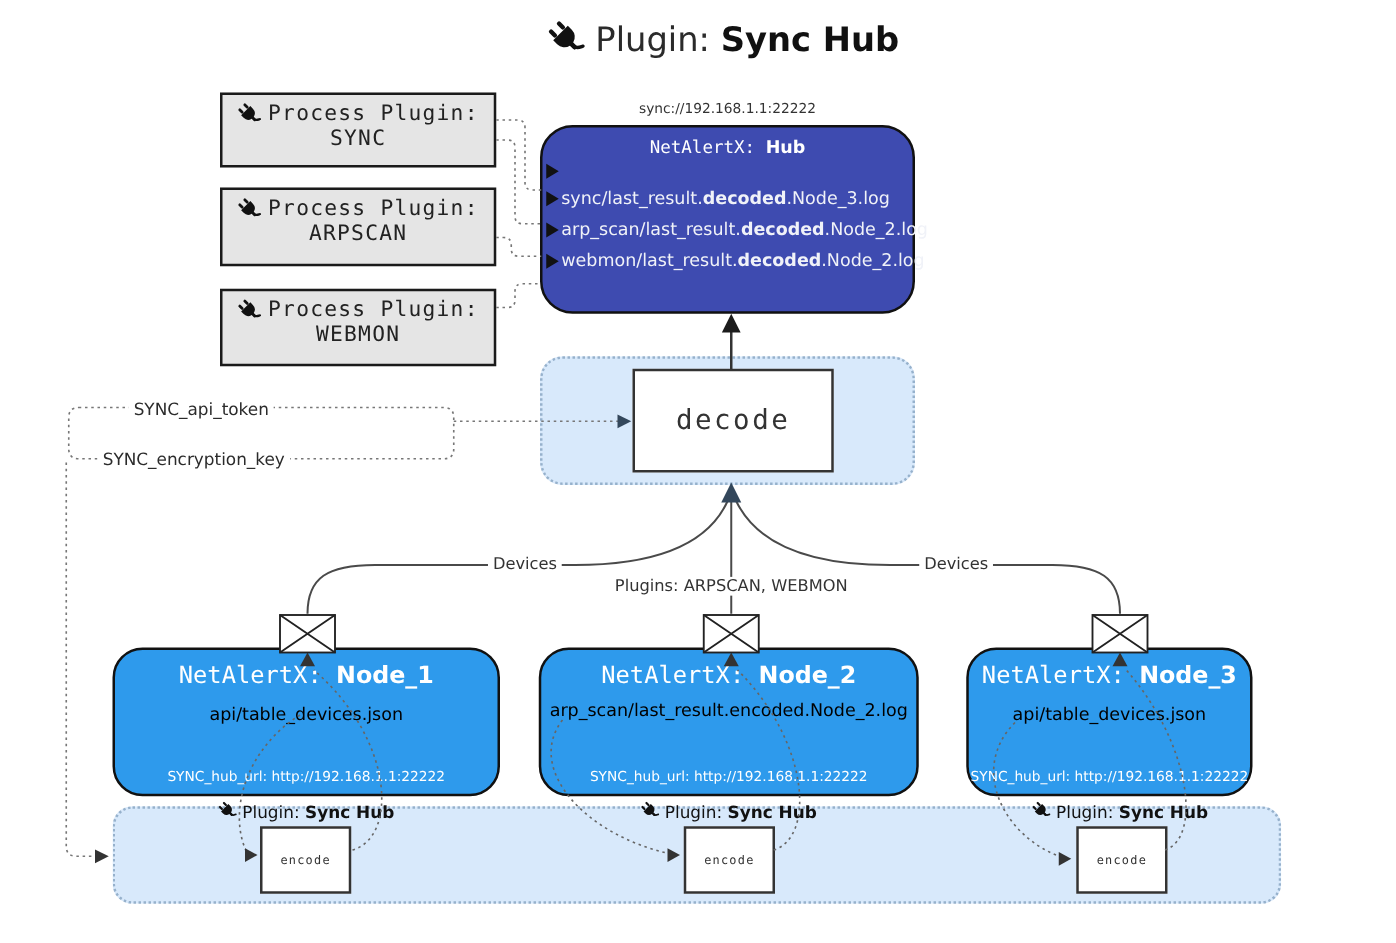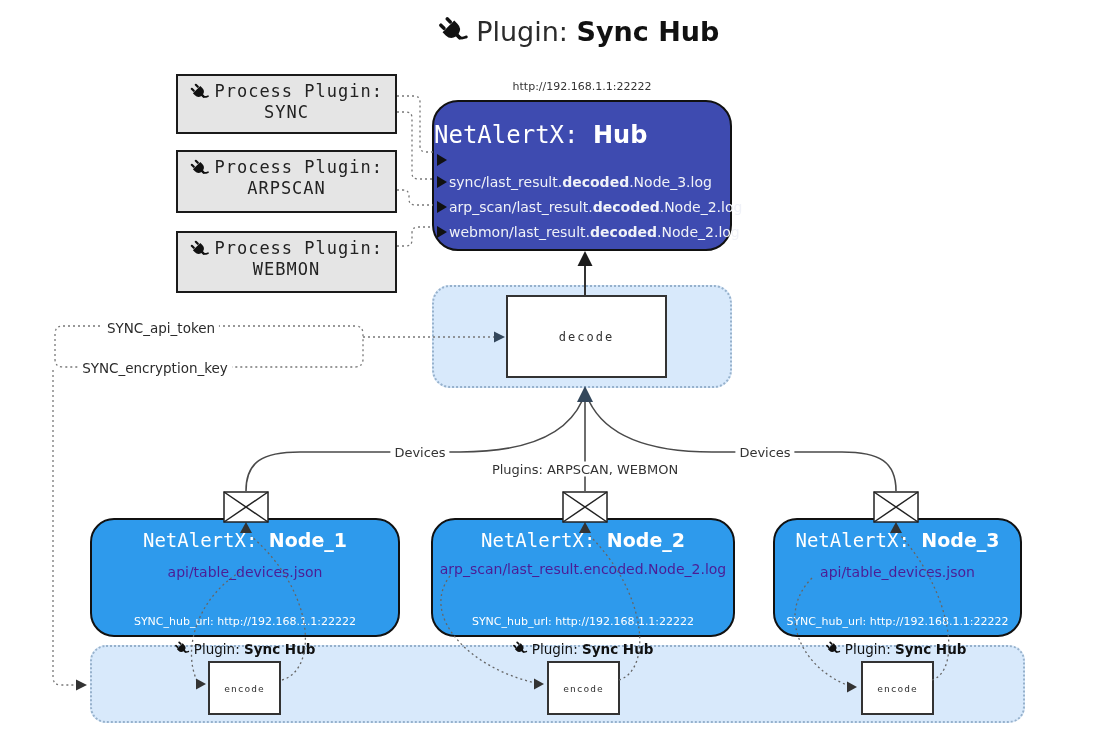--- a/index.html
+++ b/index.html
@@ -10,51 +10,51 @@
 
   
   .page-title{left:0;right:0;top:16px;text-align:center;font-size:27px;color:#2b2b2b;z-index:5;}
   .page-title .tbold{font-weight:700;color:#111;}
   .plug{display:inline-block;vertical-align:-5px;}
 
   
   .hub-url{left:432px;top:80px;width:300px;text-align:center;font-size:11px;color:#333;z-index:5;}
   .hub{left:432px;top:100px;width:300px;height:151px;background:var(--hub_fill,#3E4BB0);
        border:2px solid var(--box_border,#111);border-radius:26px;z-index:5;color:#fff;}
-  .hub-title{text-align:left;margin-top:19px;font-size:24px;}
+  .hub-title{text-align:center;margin-top:8px;font-size:14px;}
   .hub-title .pre{font-family:"DejaVu Sans Mono","Liberation Mono",monospace;}
   .tbold{font-weight:700;}
   .hub-logs{margin-top:5px;display:flex;flex-direction:column;gap:7px;padding-left:3px;}
   .log-row{display:flex;align-items:center;font-size:14px;white-space:nowrap;color:var(--text_light,#F0F2F8);line-height:18px;}
   .log-row .b{font-weight:700;}
   .tri{width:0;height:0;border-left:10px solid #111;border-top:6px solid transparent;border-bottom:6px solid transparent;margin-right:2px;flex:none;}
 
   
   .pp{left:176px;width:221px;height:60px;background:#e5e5e5;border:2px solid #1a1a1a;z-index:5;
       text-align:center;font-size:17px;color:#222;padding-top:5px;}
   .pp .mono{letter-spacing:1px;}
 
   
   .panel{background:var(--panel_fill,#D8E9FB);border:2px dotted var(--panel_border,#96B1CC);z-index:4;}
   .decode-panel{left:432px;top:285px;width:300px;height:103px;border-radius:18px;}
   .whitebox{background:#fff;border:2.5px solid #333;z-index:6;display:flex;align-items:center;justify-content:center;color:#333;}
-  .decode-box{left:506px;top:295px;width:161px;height:83px;font-size:12px;letter-spacing:2px;}
+  .decode-box{left:506px;top:295px;width:161px;height:83px;font-size:22px;letter-spacing:2px;}
 
   
   .strip{left:90px;top:645px;width:935px;height:78px;border-radius:16px;}
   .encode-box{width:73px;height:54px;top:661px;font-size:9.5px;letter-spacing:1px;}
   .badge{position:absolute;top:641px;transform:translateX(-50%);font-size:13.5px;color:#111;z-index:20;white-space:nowrap;}
   .badge .tbold{font-weight:700;}
 
   
   .node{top:518px;height:119px;background:var(--node_fill,#2E9AEC);border:2.5px solid #111;
         border-radius:24px;z-index:5;color:#fff;text-align:center;}
   .node-title{margin-top:9px;font-size:19px;}
   .node-title .pre{font-family:"DejaVu Sans Mono","Liberation Mono",monospace;}
-  .node-lines{margin-top:12px;display:flex;flex-direction:column;gap:9px;font-size:14px;color:#4c1d95;line-height:18px;}
+  .node-lines{margin-top:12px;display:flex;flex-direction:column;gap:9px;font-size:14px;color:#000000;line-height:18px;}
   .node--multi .node-lines{margin-top:9px;}
   .node-url{position:absolute;left:0;right:0;bottom:7px;font-size:11px;color:#fff;}
 
   
   .edge-label{position:absolute;transform:translate(-50%,-50%);background:#fff;padding:0 4px;
               font-size:13px;color:#333;z-index:40;white-space:nowrap;}
   .key-label{font-size:13.5px;color:#2b2b2b;}
 
   
   .overlay{position:absolute;left:0;top:0;z-index:30;pointer-events:none;}
@@ -78,21 +78,21 @@
 
 <div class="canvas">
 
   <div class="abs page-title">
     <svg class="plug" width="30" height="30">
         <use href="#plug"></use>
       </svg>
     <span>Plugin: </span><span class="tbold">Sync Hub</span>
   </div>
 
-  <div class="abs hub-url">http://192.168.1.1:22222</div>
+  <div class="abs hub-url">sync://192.168.1.1:22222</div>
 
   <div class="abs hub">
     <div class="hub-title">
       <span class="pre">NetAlertX: </span><span class="tbold">Hub</span>
     </div>
     <div class="hub-logs">
       <div class="log-row">
           <span class="tri"></span>
         </div>
       <div class="log-row">
@@ -172,21 +172,21 @@
   <div class="abs node node--multi" style="left:431px;width:304px;">
     <div class="node-title">
       <span class="pre">NetAlertX: </span><span class="tbold">Node_2</span>
     </div>
     <div class="node-lines">
       <div>arp_scan/last_result.encoded.Node_2.log</div>
     </div>
     <div class="node-url">SYNC_hub_url: http://192.168.1.1:22222</div>
   </div>
 
-  <div class="abs node" style="left:773px;width:249px;">
+  <div class="abs node" style="left:773px;width:229px;">
     <div class="node-title">
       <span class="pre">NetAlertX: </span><span class="tbold">Node_3</span>
     </div>
     <div class="node-lines">
       <div>api/table_devices.json</div>
     </div>
     <div class="node-url">SYNC_hub_url: http://192.168.1.1:22222</div>
   </div>
 
   <svg class="overlay" width="1117" height="754">

